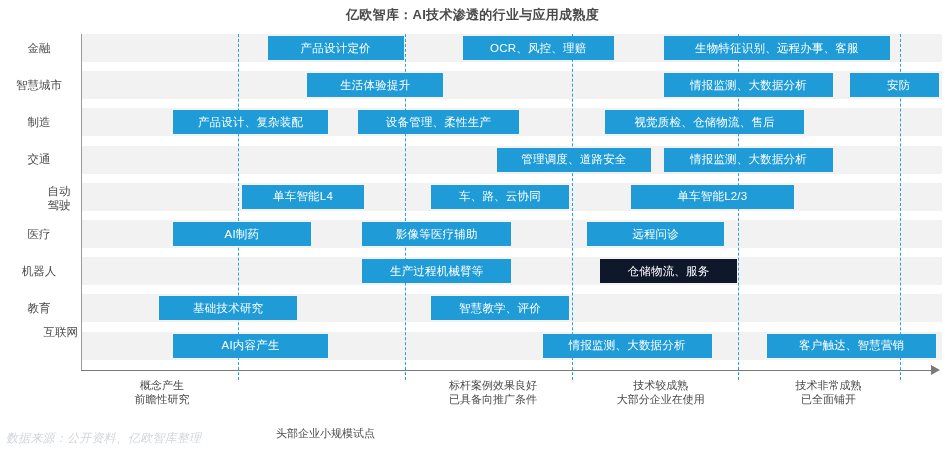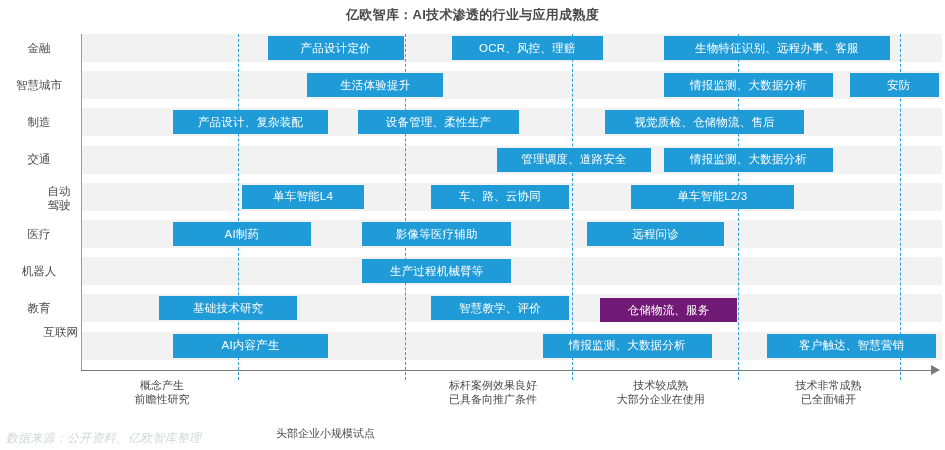--- a/index.html
+++ b/index.html
@@ -113,38 +113,38 @@
       <div class="band" style="top: 186px;"></div>
       <div class="band" style="top: 223.2px;"></div>
       <div class="band" style="top: 260.4px;"></div>
       <div class="band" style="top: 297.6px;"></div>
       <div class="gridline" style="left: 155.66px;"></div>
       <div class="gridline" style="left: 323.36px;"></div>
       <div class="gridline" style="left: 490.2px;"></div>
       <div class="gridline" style="left: 656.18px;"></div>
       <div class="gridline" style="left: 817.86px;"></div>
       <div class="task" style="left: 185.76px; width: 135.88px; top: 2px; background: rgb(31, 156, 216);">产品设计定价</div>
-      <div class="task" style="left: 370px; width: 150.5px; top: 2px; background: rgb(31, 156, 216);">OCR、风控、理赔</div>
+      <div class="task" style="left: 381px; width: 150.5px; top: 2px; background: rgb(31, 156, 216);">OCR、风控、理赔</div>
       <div class="task" style="left: 582.22px; width: 225.32px; top: 2px; background: rgb(31, 156, 216);">生物特征识别、远程办事、客服</div>
       <div class="task" style="left: 225.32px; width: 135.88px; top: 39.2px; background: rgb(31, 156, 216); font-family: Liberation Serif, serif;">生活体验提升</div>
       <div class="task" style="left: 582.22px; width: 168.56px; top: 39.2px; background: rgb(31, 156, 216);">情报监测、大数据分析</div>
       <div class="task" style="left: 767.98px; width: 89.44px; top: 39.2px; background: rgb(31, 156, 216); padding-left: 8px;">安防</div>
       <div class="task" style="left: 91.16px; width: 154.8px; top: 76.4px; background: rgb(31, 156, 216);">产品设计、复杂装配</div>
       <div class="task" style="left: 276.06px; width: 160.82px; top: 76.4px; background: rgb(31, 156, 216);">设备管理、柔性生产</div>
       <div class="task" style="left: 522.88px; width: 199.52px; top: 76.4px; background: rgb(31, 156, 216);">视觉质检、仓储物流、售后</div>
       <div class="task" style="left: 414.52px; width: 154.8px; top: 113.6px; background: rgb(31, 156, 216);">管理调度、道路安全</div>
       <div class="task" style="left: 582.22px; width: 168.56px; top: 113.6px; background: rgb(31, 156, 216);">情报监测、大数据分析</div>
       <div class="task" style="left: 159.96px; width: 122.12px; top: 150.8px; background: rgb(31, 156, 216);">单车智能L4</div>
       <div class="task" style="left: 349.16px; width: 137.6px; top: 150.8px; background: rgb(31, 156, 216);">车、路、云协同</div>
       <div class="task" style="left: 548.68px; width: 163.4px; top: 150.8px; background: rgb(31, 156, 216);">单车智能L2/3</div>
       <div class="task" style="left: 91.16px; width: 137.6px; top: 188px; background: rgb(31, 156, 216);">AI制药</div>
       <div class="task" style="left: 280.36px; width: 148.78px; top: 188px; background: rgb(31, 156, 216);">影像等医疗辅助</div>
       <div class="task" style="left: 504.82px; width: 137.6px; top: 188px; background: rgb(31, 156, 216);">远程问诊</div>
       <div class="task" style="left: 280.36px; width: 148.78px; top: 225.2px; background: rgb(31, 156, 216);">生产过程机械臂等</div>
-      <div class="task" style="left: 517.72px; width: 137.6px; top: 225.2px; background: #701a75; margin-top: 39px;">仓储物流、服务</div>
+      <div class="task" style="left: 517.72px; width: 137.6px; top: 225.2px; background: #0f172a;">仓储物流、服务</div>
       <div class="task" style="left: 77.4px; width: 137.6px; top: 262.4px; background: rgb(31, 156, 216);">基础技术研究</div>
       <div class="task" style="left: 349.16px; width: 137.6px; top: 262.4px; background: rgb(31, 156, 216);">智慧教学、评价</div>
       <div class="task" style="left: 91.16px; width: 154.8px; top: 299.6px; background: rgb(31, 156, 216);">AI内容产生</div>
       <div class="task" style="left: 460.96px; width: 168.56px; top: 299.6px; background: rgb(31, 156, 216);">情报监测、大数据分析</div>
       <div class="task" style="left: 685.42px; width: 168.56px; top: 299.6px; background: rgb(31, 156, 216);">客户触达、智慧营销</div>
     </div>
 
   <div id="cat-labels">
       <div class="cat-label" style="top: 41.5px;">
         <div>金融</div>

